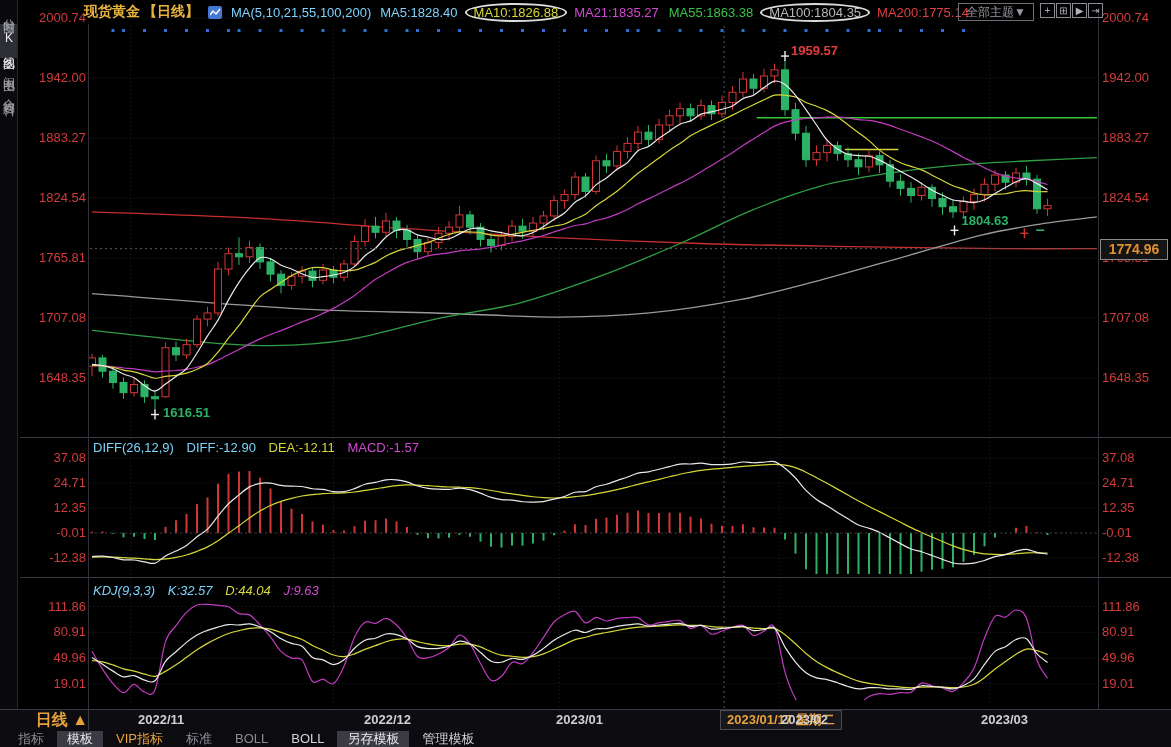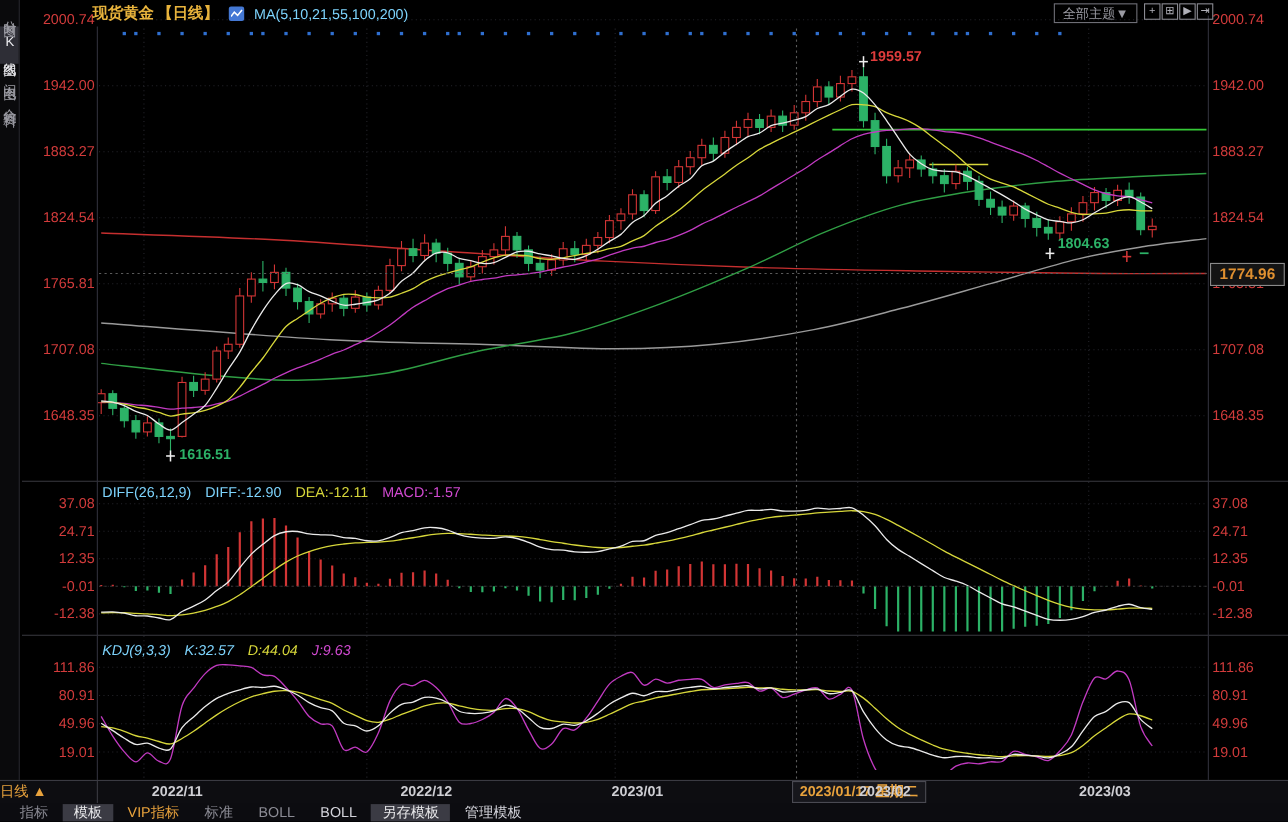--- a/index.html
+++ b/index.html
@@ -34,21 +34,21 @@
   .c-green{color:#3ac14a;} .c-gray{color:#b8b8b8;} .c-red{color:#e04040;}
   
   .anno{font-size:13px;font-weight:bold;z-index:3;}
   
   #pricetag{position:absolute;left:1100px;width:66px;height:19px;border:1px solid #8a8a8a;background:#141414;
             color:#e09030;font-size:14px;font-weight:bold;text-align:center;line-height:19px;z-index:4;}
   
   #daterow{position:absolute;left:0;top:709px;width:1171px;height:20px;background:#0d0d11;
            border-top:1px solid #3a3a42;border-bottom:1px solid #3a3a42;z-index:4;}
   #periodcell{position:absolute;left:0;top:0;width:88px;height:20px;border-right:1px solid #3a3a42;
-              color:#e8a23c;font-weight:normal;font-size:13px;text-align:left;line-height:20px;cursor:pointer;}
+              color:#e8a23c;font-weight:bold;font-size:16px;text-align:right;line-height:20px;cursor:pointer;}
   .dlabel{position:absolute;top:1px;color:#cfcfd4;font-weight:bold;font-size:13px;line-height:18px;}
   .dlabel.hl{color:#e8a23c;background:#17171c;border:1px solid #4a4a52;padding:0 6px;top:0;margin-left:48px;}
   
   #tabsrow{position:absolute;left:0;top:730px;width:1171px;height:17px;background:#0c0c10;
            display:flex;align-items:center;gap:3px;padding-left:8px;z-index:4;font-size:13px;}
   .tab{padding:0 10px;color:#8b8b94;cursor:pointer;line-height:16px;}
   .tab.raised{background:#3b3b44;color:#e8e8ea;}
   .tab.vip{color:#e8a23c;}
   .tab.bright{color:#d3d3da;}
 </style>
@@ -456,20 +456,28 @@
 
   <div id="topbar">
     <span class="sym">现货黄金</span>
     <span class="sym" style="margin-left:-6px">【日线】</span>
     <span class="chicon">
       <svg width="11" height="9">
           <polyline points="0,7 3,3 6,6 10,1" fill="none" stroke="#fff" stroke-width="1.4"></polyline>
         </svg>
     </span>
     <span class="c-white mav">MA(5,10,21,55,100,200)</span>
+    <span id="mavalues" style="display:flex;gap:10px;align-items:center;">
+        <span class="mav c-white">MA5:1828.40</span>
+        <span class="mav c-yellow circled">MA10:1826.88</span>
+        <span class="mav c-magenta">MA21:1835.27</span>
+        <span class="mav c-green">MA55:1863.38</span>
+        <span class="mav c-gray circled">MA100:1804.35</span>
+        <span class="mav c-red">MA200:1775.14</span>
+      </span>
   </div>
 
   <div id="themebtn">全部主题▼</div>
 
   <div class="txt ind-head" style="left:93px;top:440px;">
     <span class="c-white">DIFF(26,12,9)</span>
     <span class="c-white">DIFF:-12.90</span>
     <span class="c-yellow">DEA:-12.11</span>
     <span class="c-magenta">MACD:-1.57</span>
   </div>

